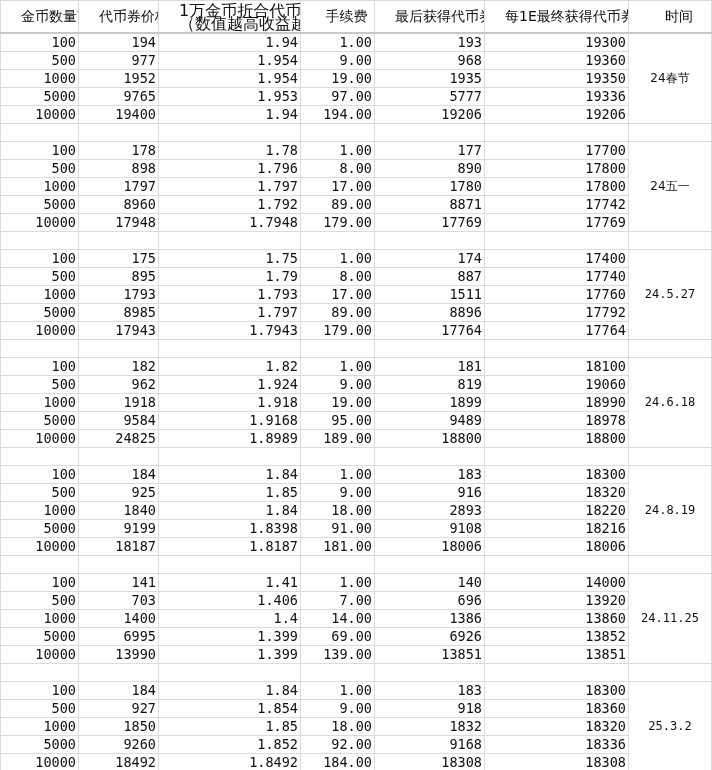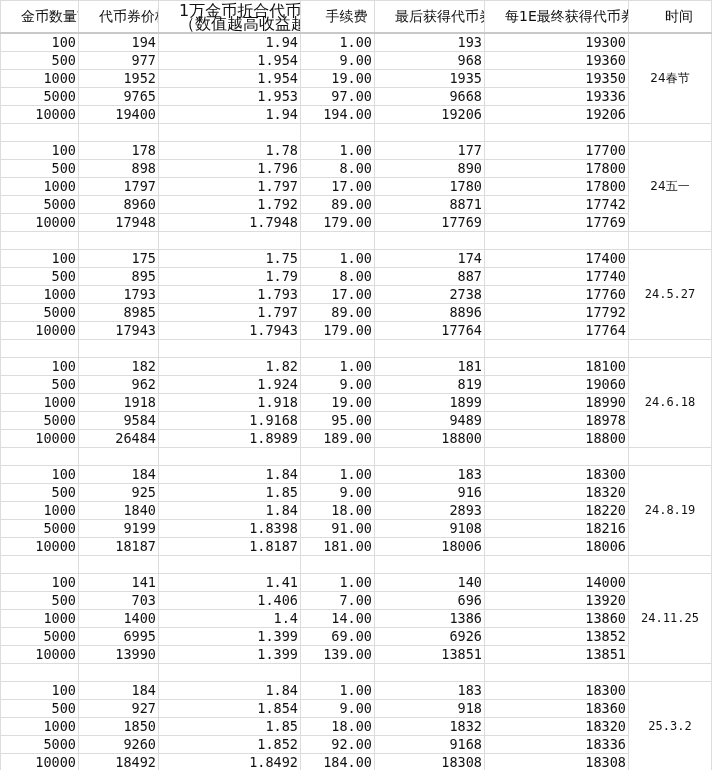--- a/index.html
+++ b/index.html
@@ -61,21 +61,21 @@
         <td class="num">1.954</td>
         <td class="num">19.00</td>
         <td class="num">1935</td>
         <td class="num">19350</td>
       </tr>
       <tr>
         <td class="num">5000</td>
         <td class="num">9765</td>
         <td class="num">1.953</td>
         <td class="num">97.00</td>
-        <td class="num">9668</td>
+        <td class="num">5777</td>
         <td class="num">19336</td>
       </tr>
       <tr>
         <td class="num">10000</td>
         <td class="num">19400</td>
         <td class="num">1.94</td>
         <td class="num">194.00</td>
         <td class="num">19206</td>
         <td class="num">19206</td>
       </tr>
@@ -153,21 +153,21 @@
         <td class="num">1.79</td>
         <td class="num">8.00</td>
         <td class="num">887</td>
         <td class="num">17740</td>
       </tr>
       <tr>
         <td class="num">1000</td>
         <td class="num">1793</td>
         <td class="num">1.793</td>
         <td class="num">17.00</td>
-        <td class="num">2738</td>
+        <td class="num">1511</td>
         <td class="num">17760</td>
       </tr>
       <tr>
         <td class="num">5000</td>
         <td class="num">8985</td>
         <td class="num">1.797</td>
         <td class="num">89.00</td>
         <td class="num">8896</td>
         <td class="num">17792</td>
       </tr>
@@ -216,21 +216,21 @@
       <tr>
         <td class="num">5000</td>
         <td class="num">9584</td>
         <td class="num">1.9168</td>
         <td class="num">95.00</td>
         <td class="num">9489</td>
         <td class="num">18978</td>
       </tr>
       <tr>
         <td class="num">10000</td>
-        <td class="num">26484</td>
+        <td class="num">24825</td>
         <td class="num">1.8989</td>
         <td class="num">189.00</td>
         <td class="num">18800</td>
         <td class="num">18800</td>
       </tr>
       <tr class="spacer">
         <td></td>
         <td></td>
         <td></td>
         <td></td>

